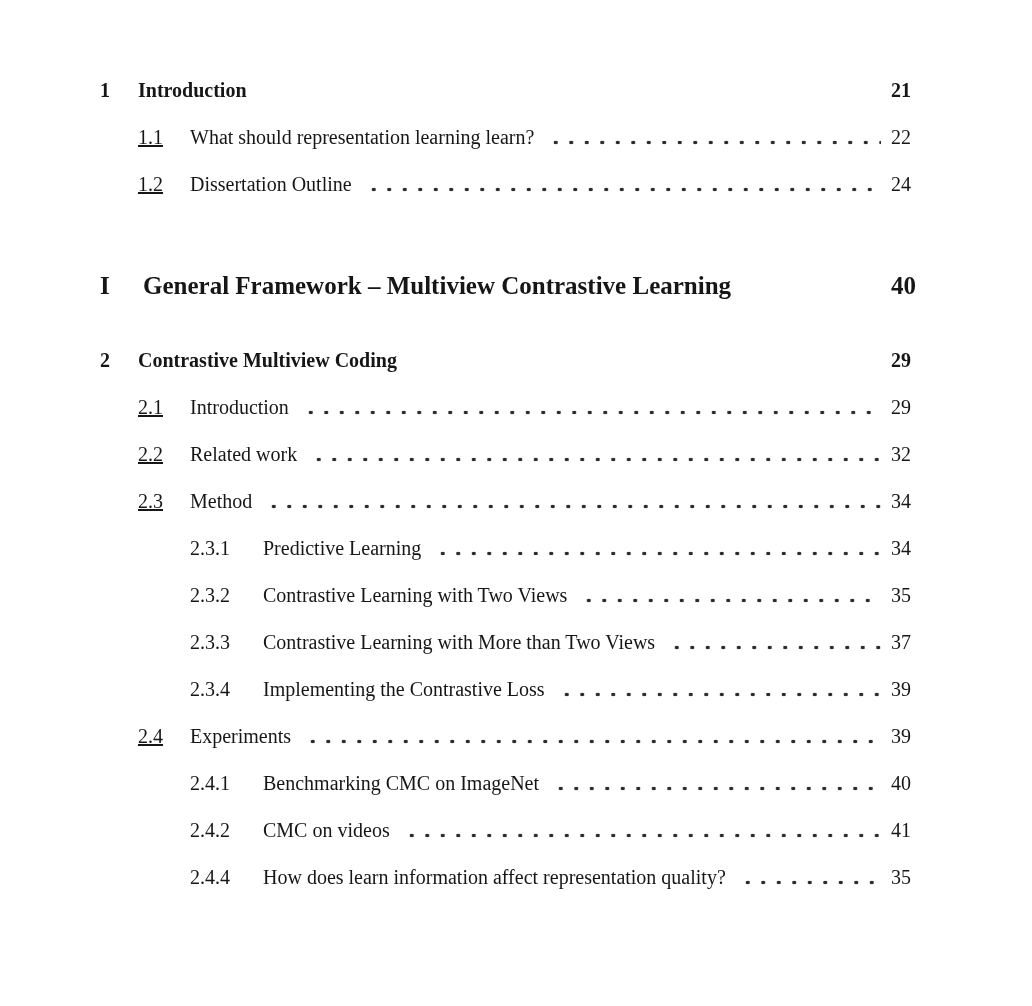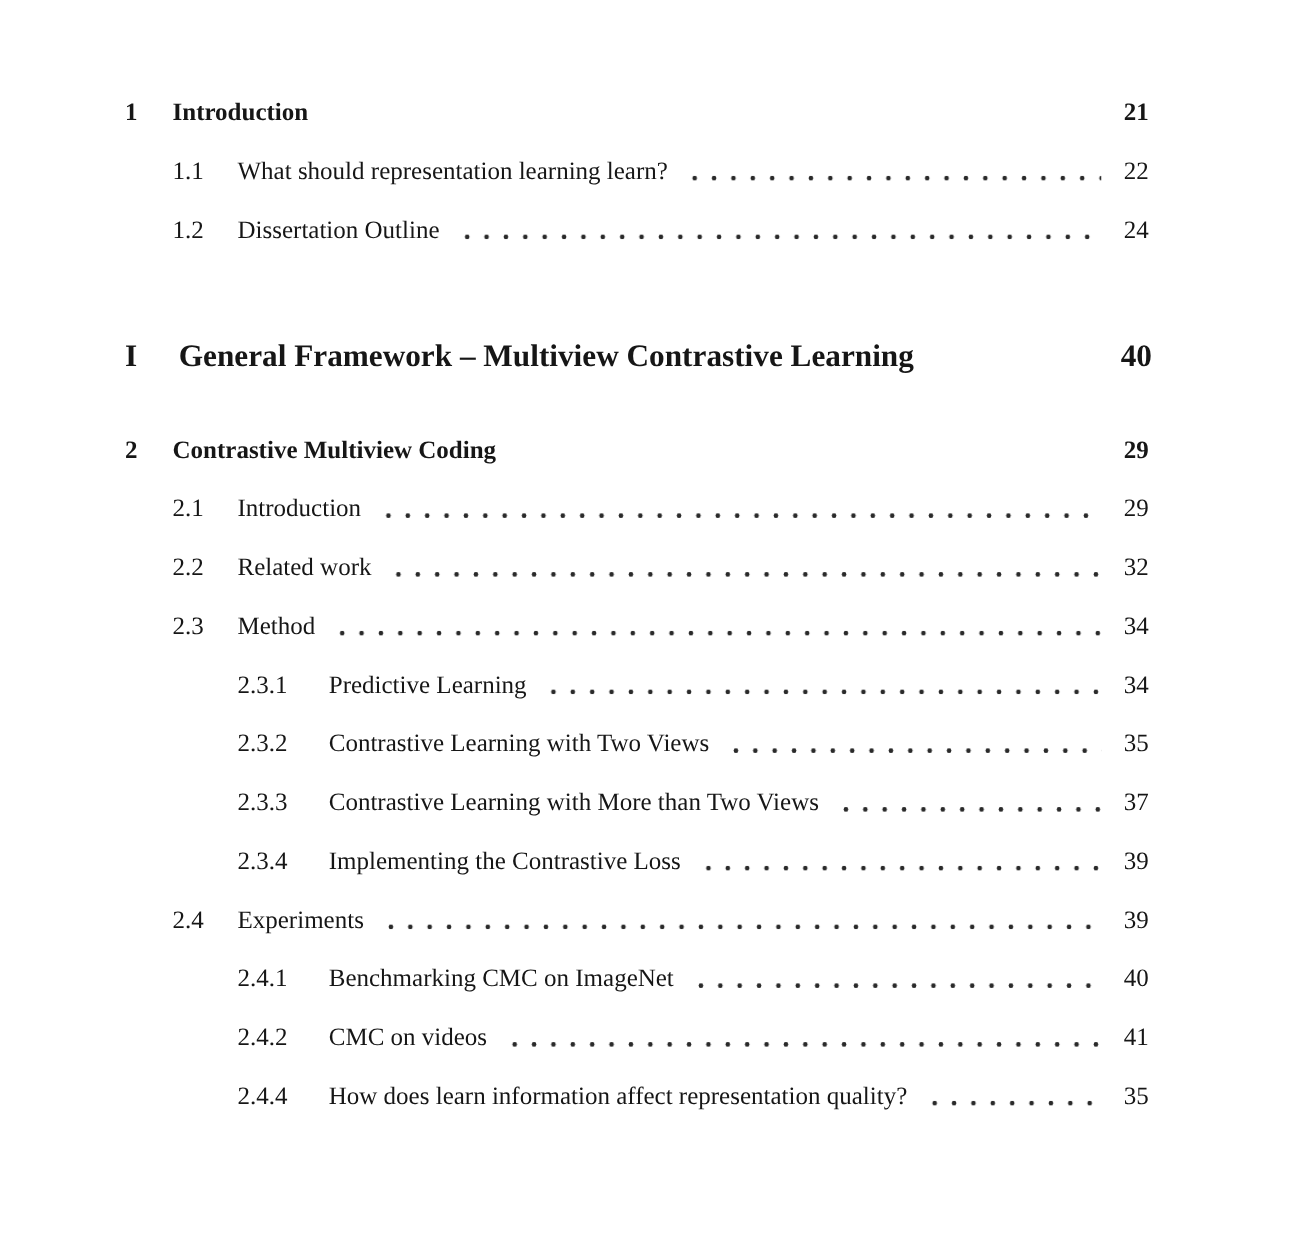--- a/index.html
+++ b/index.html
@@ -45,21 +45,21 @@
     font-weight: bold;
     font-size: 25px;
     height: 60px;
     margin-top: 48px;
   }
   .toc-row.level-part .num { width: 43px; flex: 0 0 auto; }
   .toc-row.level-part + .toc-row.level-chapter { margin-top: 21px; }
 
   
   .toc-row.level-section { padding-left: 38px; }
-  .toc-row.level-section .num { width: 52px; flex: 0 0 auto; }
+  .toc-row.level-section .num { width: 52px; flex: 0 0 auto; text-decoration: underline; }
 
   
   .toc-row.level-subsection { padding-left: 90px; }
   .toc-row.level-subsection .num { width: 73px; flex: 0 0 auto; }
 
   .toc-row .title {
     white-space: nowrap;
     flex: 0 0 auto;
   }
 
@@ -72,21 +72,21 @@
   .toc-row .leader.has-dots {
     background-image: radial-gradient(circle, #2a2a2a 1.7px, transparent 2.1px);
     background-size: 15.5px 5px;
     background-repeat: repeat-x;
     background-position: 4px 26px;
   }
 
   .toc-row .page-num {
     flex: 0 0 auto;
     min-width: 36px;
-    text-align: center;
+    text-align: left;
   }
 </style>
 </head>
 <body>
 
 <div class="doc-page">
   <div class="toc">
       <div class="toc-row level-chapter">
         <span class="num">1</span>
         <span class="title">Introduction</span>

